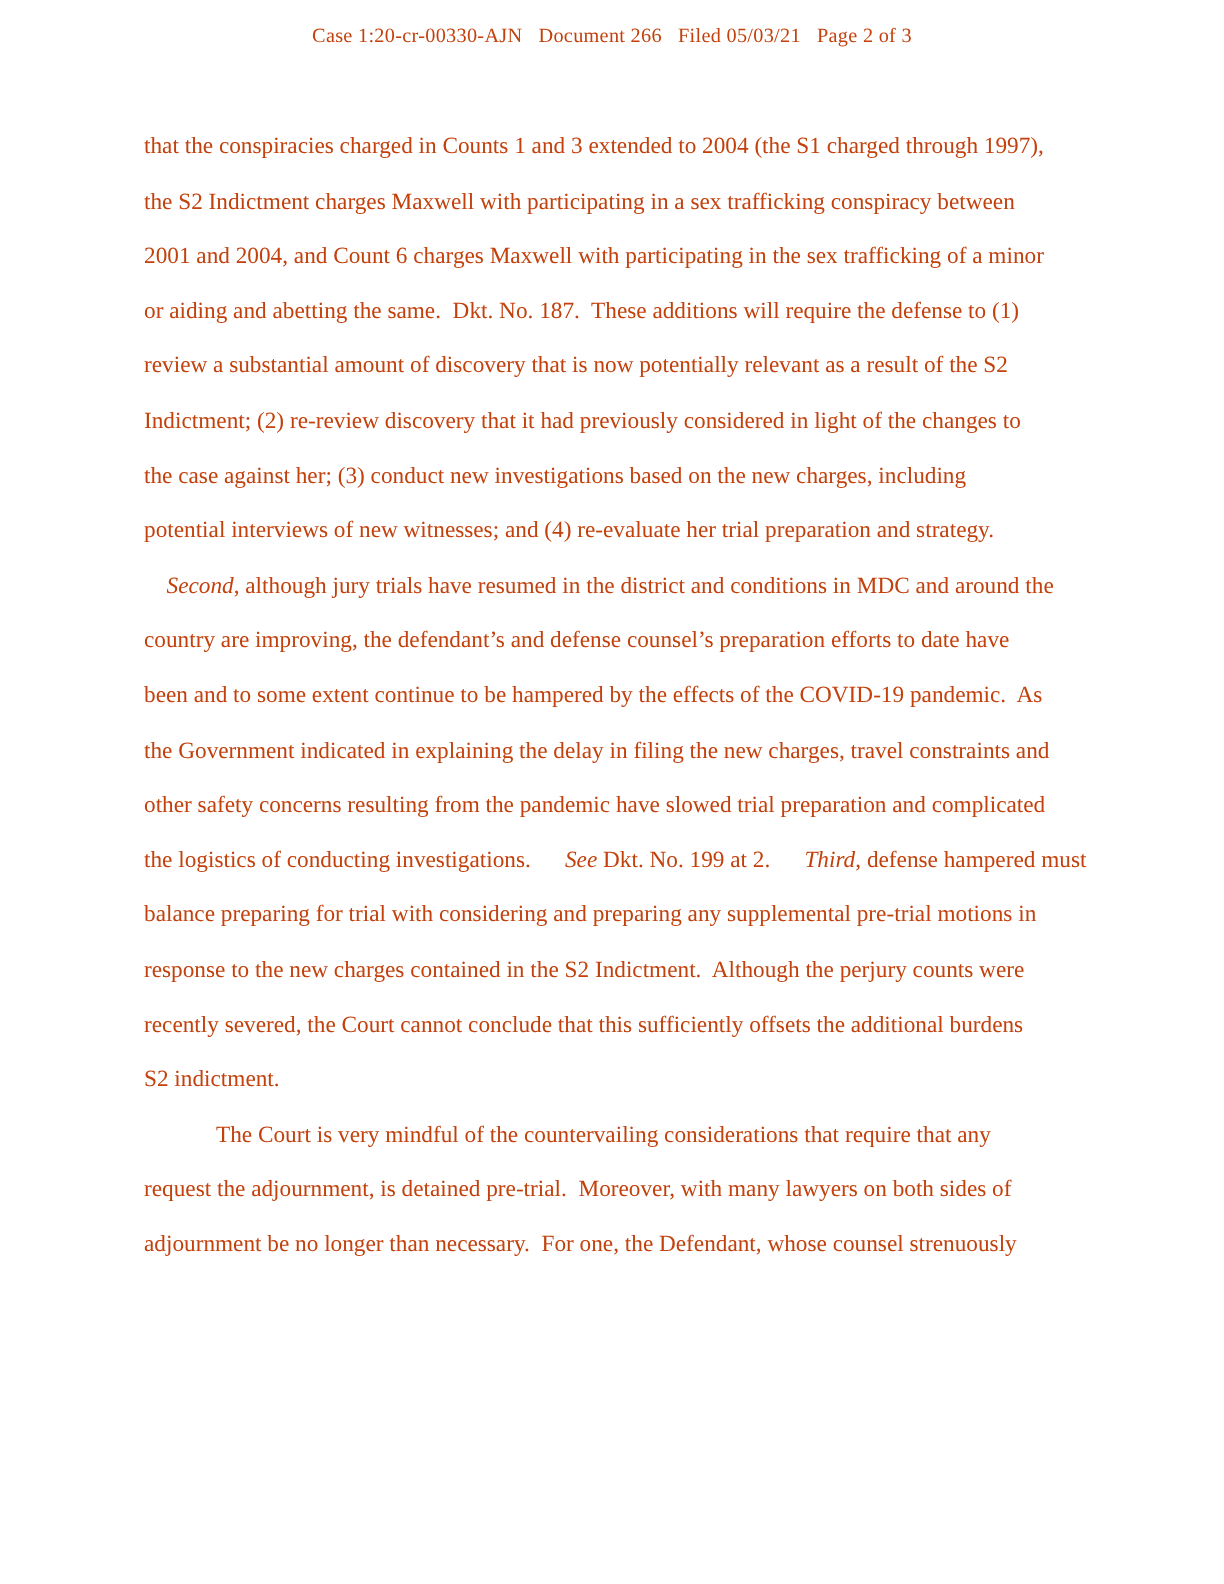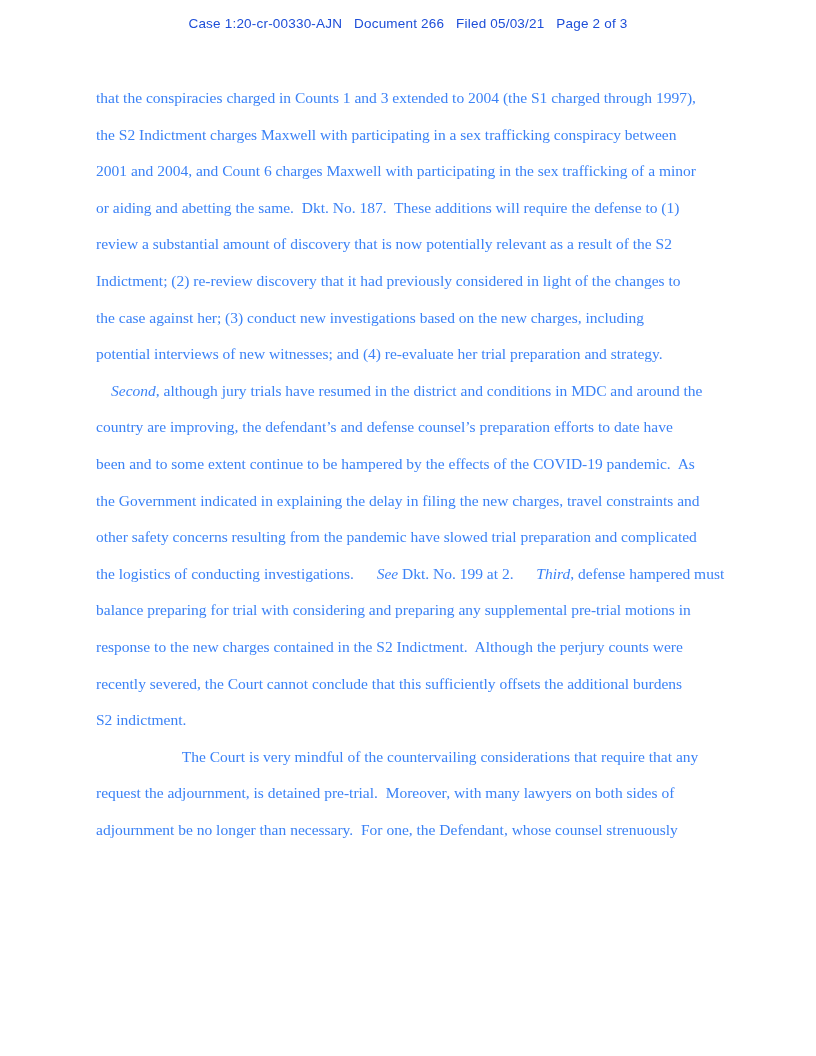--- a/index.html
+++ b/index.html
@@ -25,40 +25,39 @@
     font-size: 13.5px;
     letter-spacing: 0.2px;
     white-space: pre;
   }
   .body-text {
     position: absolute;
     top: 80px;
     left: 96px;
     width: 640px;
     font-size: 15.5px;
-    color: #3b82f6;
+    color: #c2410c;
   }
   .line {
     line-height: 36.6px;
     white-space: pre;
   }
   .line.indent {
     padding-left: 48px;
-    text-align: center;
   }
   .italic {
     font-style: italic;
     margin-left: 15px;
   }
 </style>
 </head>
 <body>
 
 <div class="page">
-  <div class="stamp" style="color: #1d4ed8;">Case 1:20-cr-00330-AJN   Document 266   Filed 05/03/21   Page 2 of 3</div>
+  <div class="stamp" style="color: #c2410c; font-family: Liberation Serif, serif;">Case 1:20-cr-00330-AJN   Document 266   Filed 05/03/21   Page 2 of 3</div>
   <div class="body-text">
       <div class="line"><span>that the conspiracies charged in Counts 1 and 3 extended to 2004 (the S1 charged through 1997),</span></div>
       <div class="line"><span>the S2 Indictment charges Maxwell with participating in a sex trafficking conspiracy between</span></div>
       <div class="line"><span>2001 and 2004, and Count 6 charges Maxwell with participating in the sex trafficking of a minor</span></div>
       <div class="line"><span>or aiding and abetting the same.  Dkt. No. 187.  These additions will require the defense to (1)</span></div>
       <div class="line"><span>review a substantial amount of discovery that is now potentially relevant as a result of the S2</span></div>
       <div class="line"><span>Indictment; (2) re-review discovery that it had previously considered in light of the changes to</span></div>
       <div class="line"><span>the case against her; (3) conduct new investigations based on the new charges, including</span></div>
       <div class="line"><span>potential interviews of new witnesses; and (4) re-evaluate her trial preparation and strategy.</span></div>
       <div class="line"><span class="italic">Second</span><span>, although jury trials have resumed in the district and conditions in MDC and around the</span></div>

